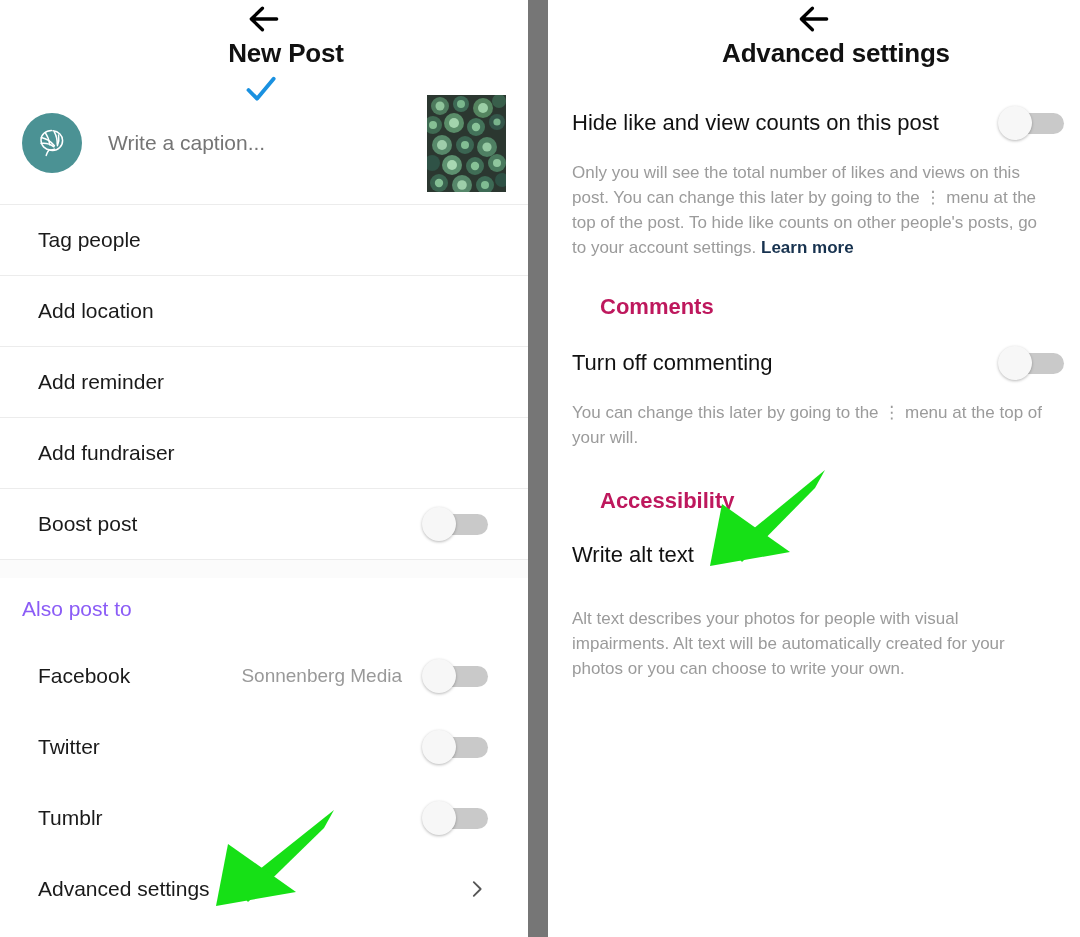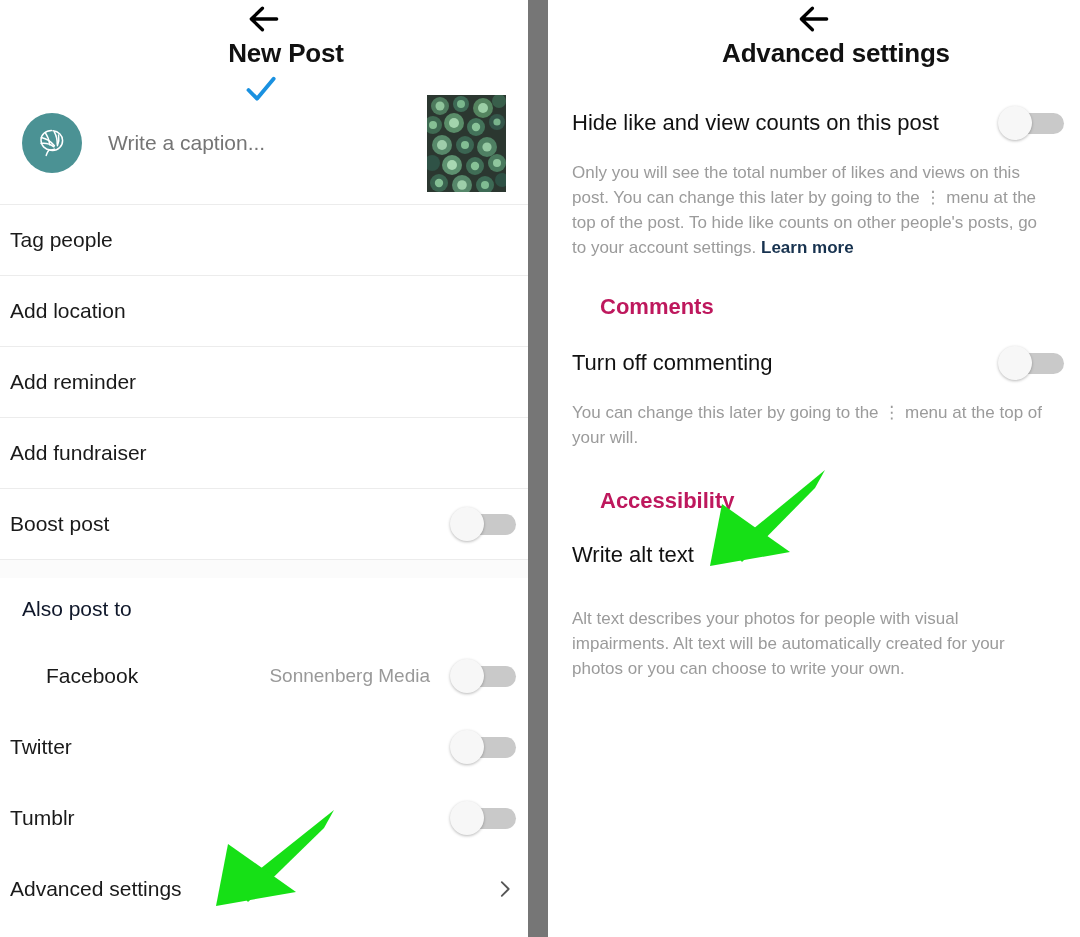--- a/index.html
+++ b/index.html
@@ -114,21 +114,21 @@
     overflow: hidden;
     background: #273028;
   }
   .thumb svg { display: block; }
 
   
   .row {
     height: 71px;
     display: flex;
     align-items: center;
-    padding: 0 10px;
+    padding: 0 38px;
     box-sizing: border-box;
     border-top: 1px solid #ececec;
     position: relative;
   }
   .row-label {
     font-size: 21px;
     color: #1a1a1a;
   }
   .row-spacer { flex: 1 1 auto; }
   .row-value {
@@ -141,21 +141,21 @@
     border-top: 1px solid #ececec;
     background: #fbfbfb;
   }
   .section-head {
     height: 62px;
     display: flex;
     align-items: center;
     padding: 0 22px;
     box-sizing: border-box;
     font-size: 21px;
-    color: #0f172a;
+    color: #8b5cf6;
   }
 
   
   .toggle {
     width: 66px;
     height: 26px;
     position: relative;
     flex: 0 0 66px;
     margin-right: 2px;
   }
@@ -337,21 +337,21 @@
         <span class="knob"></span>
       </span>
     </div>
 
     <div class="section-gap"></div>
 
     <div class="section-head">
       <span>Also post to</span>
     </div>
 
-    <div class="row" style="border-top:none;margin-left:36px;">
+    <div class="row" style="border-top:none;">
       <span class="row-label">Facebook</span>
       <span class="row-spacer"></span>
       <span class="row-value">Sonnenberg Media</span>
       <span class="toggle">
         <span class="track"></span>
         <span class="knob"></span>
       </span>
     </div>
 
     <div class="row" style="border-top:none;">

